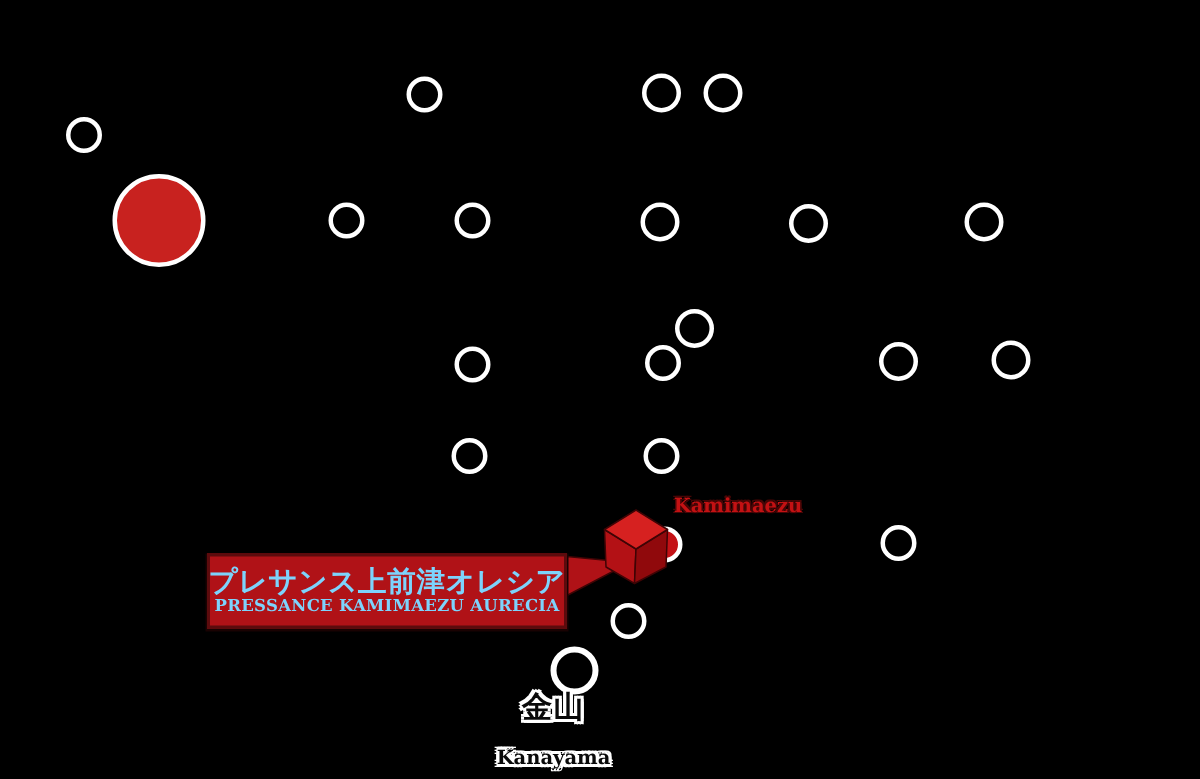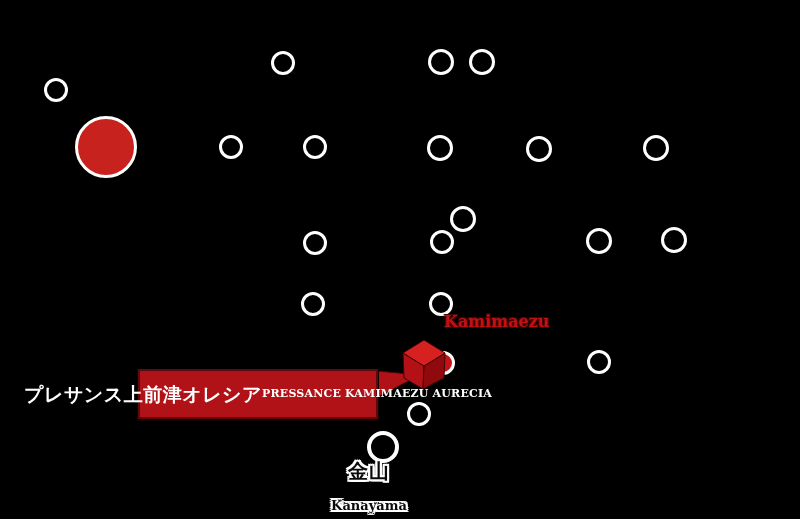--- a/index.html
+++ b/index.html
@@ -37,24 +37,24 @@
   
   .label-box {
     position: absolute;
     left: 138px; top: 369px;
     width: 240px; height: 50px;
     box-sizing: border-box;
     background: var(--label-box, #b01217);
     border: 2px solid var(--label-box-border, #5c0b0d);
     box-shadow: 0 1px 0 1px #190202;
     display: flex;
-    flex-direction: row;
+    flex-direction: column;
     align-items: center;
     justify-content: center;
-    color: #ffffff;
+    color: #7dd3fc;
     text-align: center;
   }
   .label-box .jp {
     font-size: 19px;
     font-weight: bold;
     line-height: 1.1;
     letter-spacing: 0.5px;
     white-space: nowrap;
   }
   .label-box .en {
@@ -71,22 +71,22 @@
 
   #kamimaezu-label { left: 444px; top: 314px; width: 96px; color: var(--station-text-red, #c31113); }
   #kamimaezu-label .jp {
     font-size: 26px; font-weight: bold; white-space: nowrap; letter-spacing: 1px;
     text-shadow: -1px -1px 0 var(--text-outline-dark), 1px -1px 0 var(--text-outline-dark),
                  -1px 1px 0 var(--text-outline-dark), 1px 1px 0 var(--text-outline-dark),
                  0 -1px 0 var(--text-outline-dark), 0 1px 0 var(--text-outline-dark),
                  -1px 0 0 var(--text-outline-dark), 1px 0 0 var(--text-outline-dark);
   }
   #kamimaezu-label .en {
-    font-family: "DejaVu Serif", serif; font-size: 16px; font-weight: bold;
-    margin-top: 0; white-space: nowrap;
+    font-family: "DejaVu Serif", serif; font-size: 13px; font-weight: bold;
+    margin-top: 17px; white-space: nowrap;
     text-shadow: -1px -1px 0 var(--text-outline-dark), 1px -1px 0 var(--text-outline-dark),
                  -1px 1px 0 var(--text-outline-dark), 1px 1px 0 var(--text-outline-dark);
   }
 
   #kanayama-label { left: 329px; top: 461px; width: 80px; color: var(--station-text-black, #0a0a0a); }
   #kanayama-label .jp {
     font-size: 20px; font-weight: bold; white-space: nowrap; letter-spacing: 1px;
     text-shadow: -2px -2px 0 var(--station-text-outline), 2px -2px 0 var(--station-text-outline),
                  -2px 2px 0 var(--station-text-outline), 2px 2px 0 var(--station-text-outline),
                  0 -2px 0 var(--station-text-outline), 0 2px 0 var(--station-text-outline),

